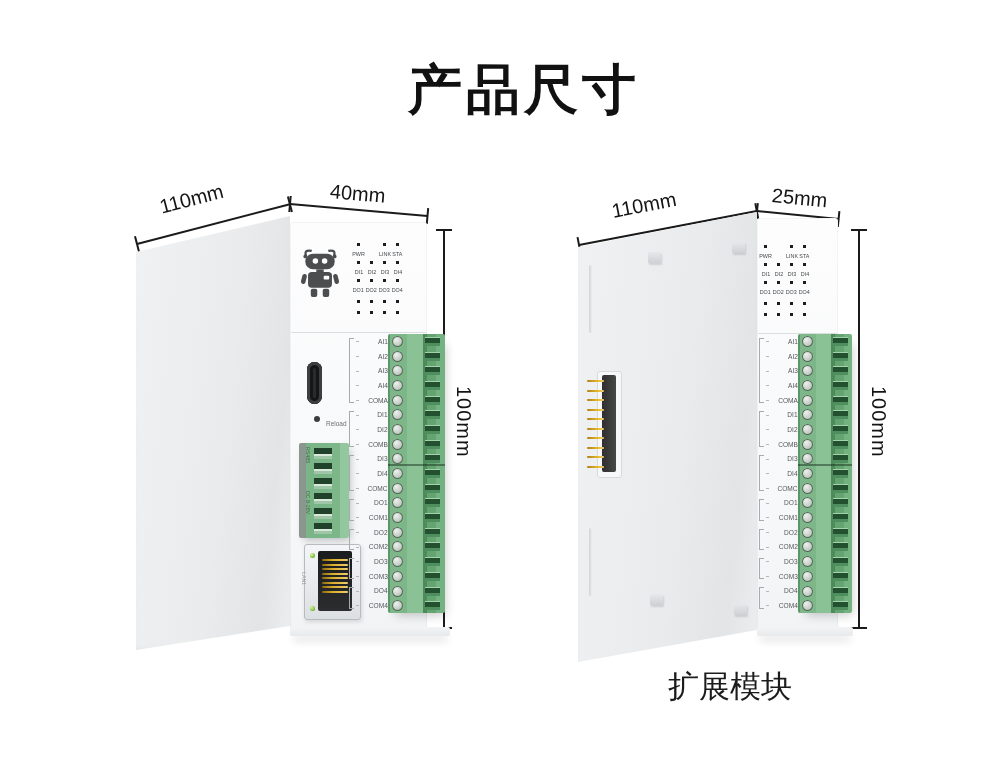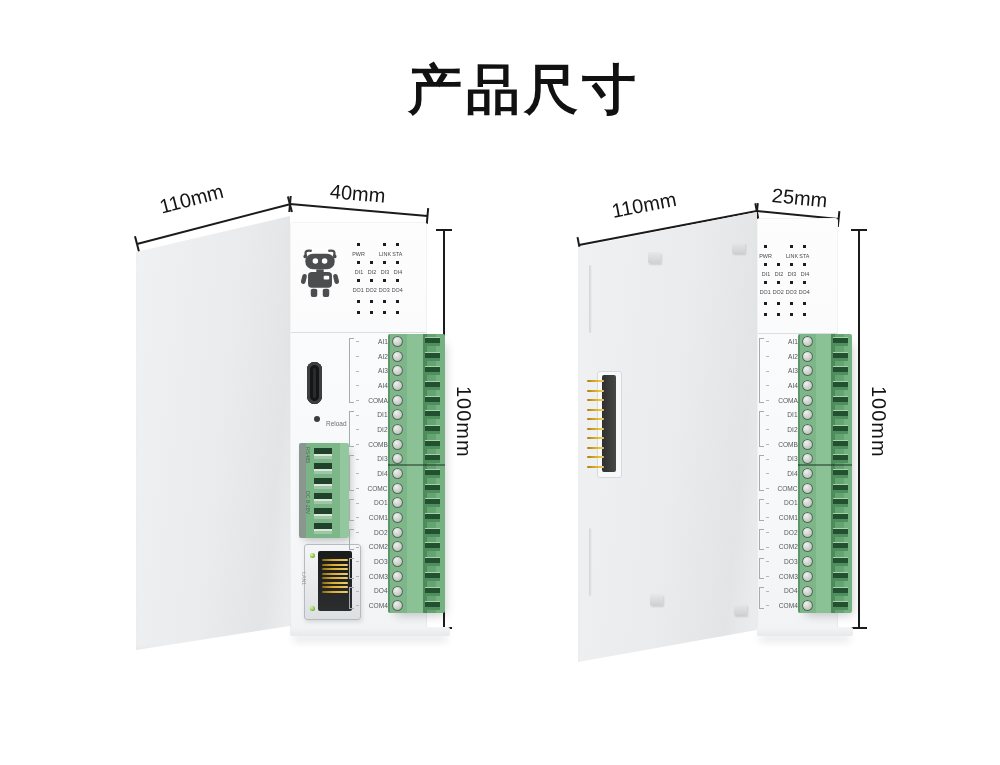--- a/index.html
+++ b/index.html
@@ -832,15 +832,16 @@
           </div>
           <div class="cell-slot">
             <div class="cell"></div>
           </div>
           <div class="cell-slot">
             <div class="cell"></div>
           </div>
         </div>
     </div>
 
+    <div class="caption" style="left:630px;top:666px;width:200px;">扩展模块</div>
   </div>
 
 </div>
 
 </body></html>

